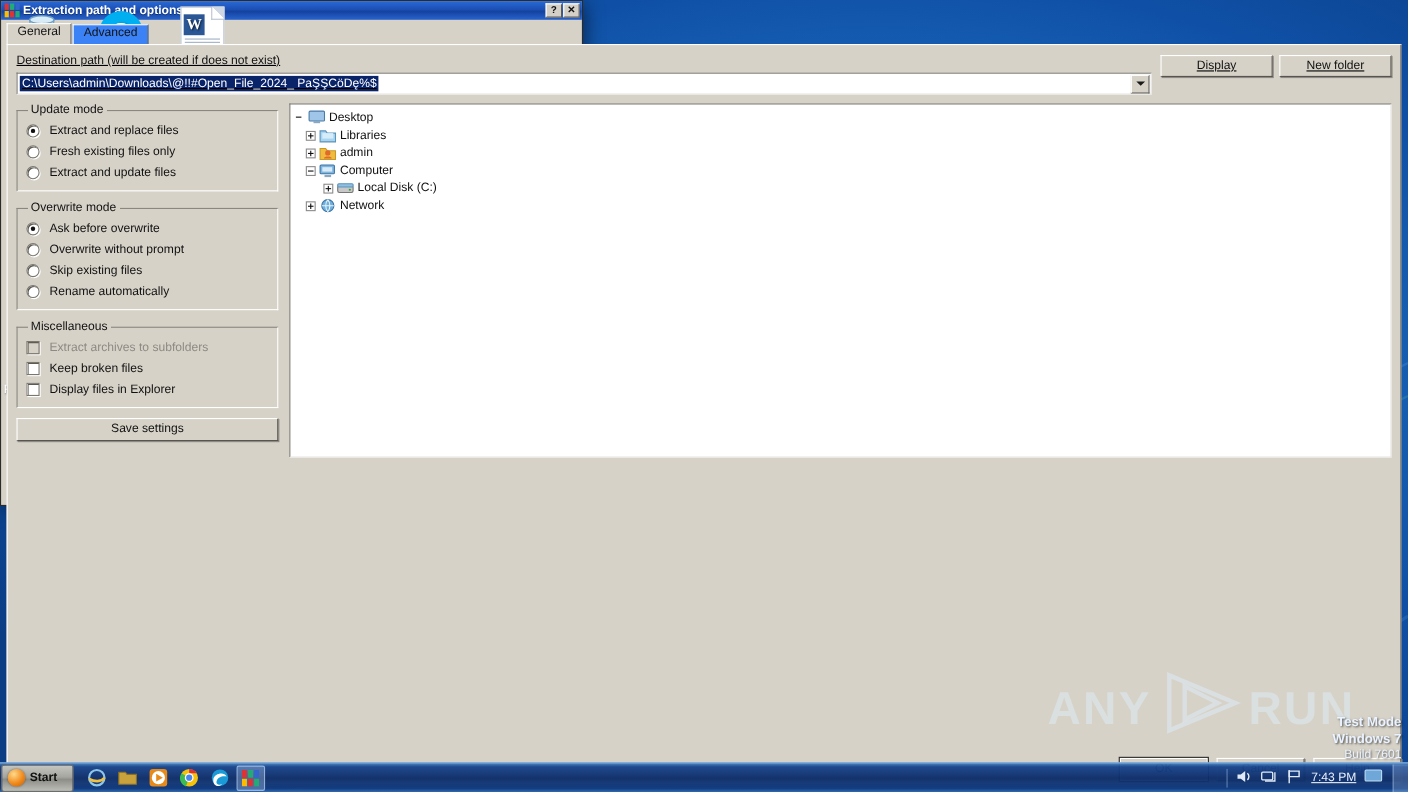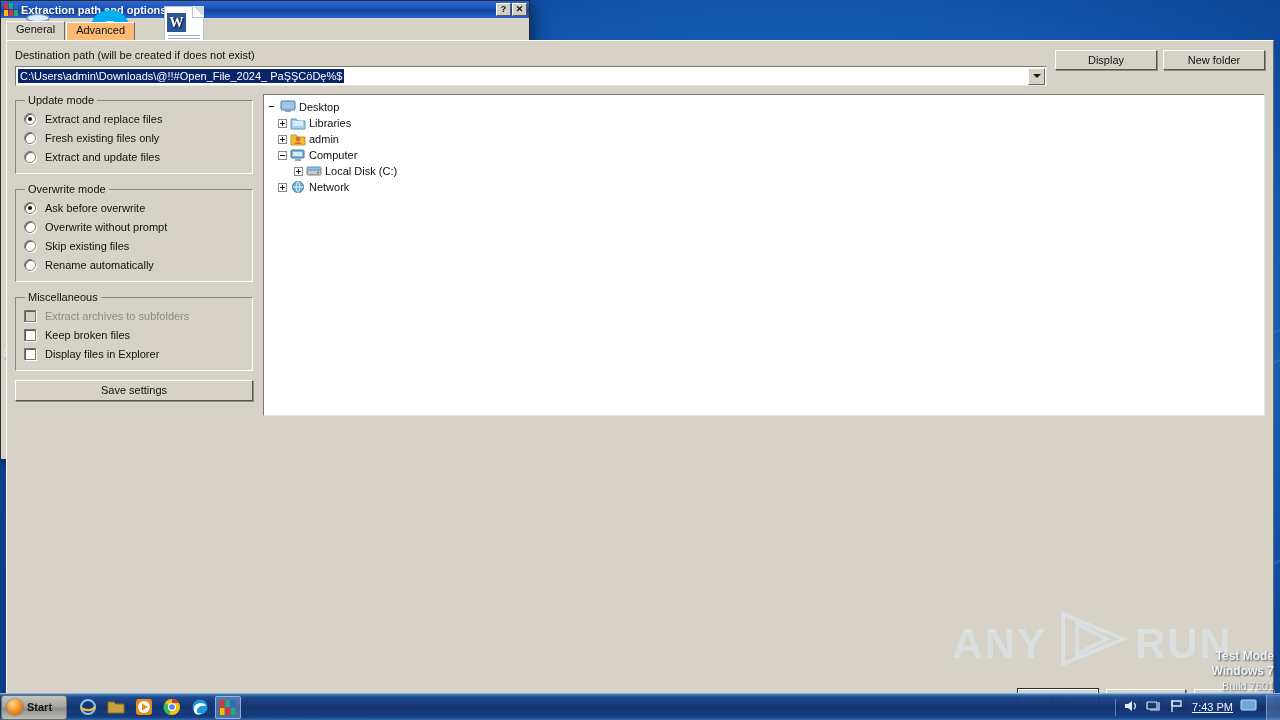--- a/index.html
+++ b/index.html
@@ -92,21 +92,21 @@
   .stpanel { height:18px; border:1px solid #8d8a83; border-right-color:#fff;border-bottom-color:#fff;
              display:flex; align-items:center; padding:0 3px; }
 
   
   #extdlg { left:284px; top:85px; width:530px; height:460px; background:#d6d2c8;
             border:1px solid #2b2b2b; box-shadow:3px 4px 16px rgba(0,0,0,.5); }
   #extdlg .tbar { background:linear-gradient(180deg,#2a6ad6 0%, #1b4fb4 45%, #14429f 55%, #2864cd 100%);
                   color:#fff; height:17px; }
   .dlg-inner { position:absolute; left:6px; right:6px; top:21px; bottom:6px; }
   .tabstrip { height:19px; display:flex; align-items:flex-end; gap:1px; }
-  .tab { height:18px; padding:1px 9px 0; background:#fdba74; font-size:11px; color:#111;
+  .tab { height:18px; padding:1px 9px 0; background:#3b82f6; font-size:11px; color:#111;
          border:1px solid #fff; border-right-color:#6f6c66; border-bottom:none; }
   .tab.active { height:19px; font-weight:normal; background:#d6d2c8; position:relative; z-index:2; }
   .tabpane { position:absolute; left:0; right:0; top:19px; bottom:0; background:#d6d2c8;
              border:1px solid #fff; border-right-color:#6f6c66; border-bottom-color:#6f6c66; padding:8px; }
   .lbl-small { font-size:11px; color:#111; }
   .pathinput { flex:1; height:20px; background:#fff; border:1px solid #7b7871;
                border-right-color:#e6e4df;border-bottom-color:#e6e4df; display:flex; align-items:center; }
   .pathinput .sel { background:#0a246a; color:#fff; font-size:11px; padding:1px 2px; white-space:nowrap;
                     margin:1px 0 1px 2px; }
   .pathinput .drop { width:17px;height:17px;margin:0 1px 0 auto; background:#d6d2c8;
@@ -499,21 +499,21 @@
     <span class="sysbtn">✕</span>
   </div>
 
   <div class="dlg-inner">
     <div class="tabstrip">
       <div class="tab active">General</div>
       <div class="tab">Advanced</div>
     </div>
 
     <div class="tabpane">
-      <div style="display:flex;gap:8px;">
+      <div style="display:flex;gap:8px;text-decoration:underline;">
         <div style="flex:1">
           <div class="lbl-small">Destination path (will be created if does not exist)</div>
           <div class="pathinput" style="margin-top:5px">
             <span class="sel">C:\Users\admin\Downloads\@!!#Open_File_2024_ PaŞŞCöDę%$</span>
             <span class="drop">
                 <i class="caret-d"></i>
               </span>
           </div>
         </div>
         <div style="display:flex;flex-direction:row;gap:6px;padding-top:1px">

